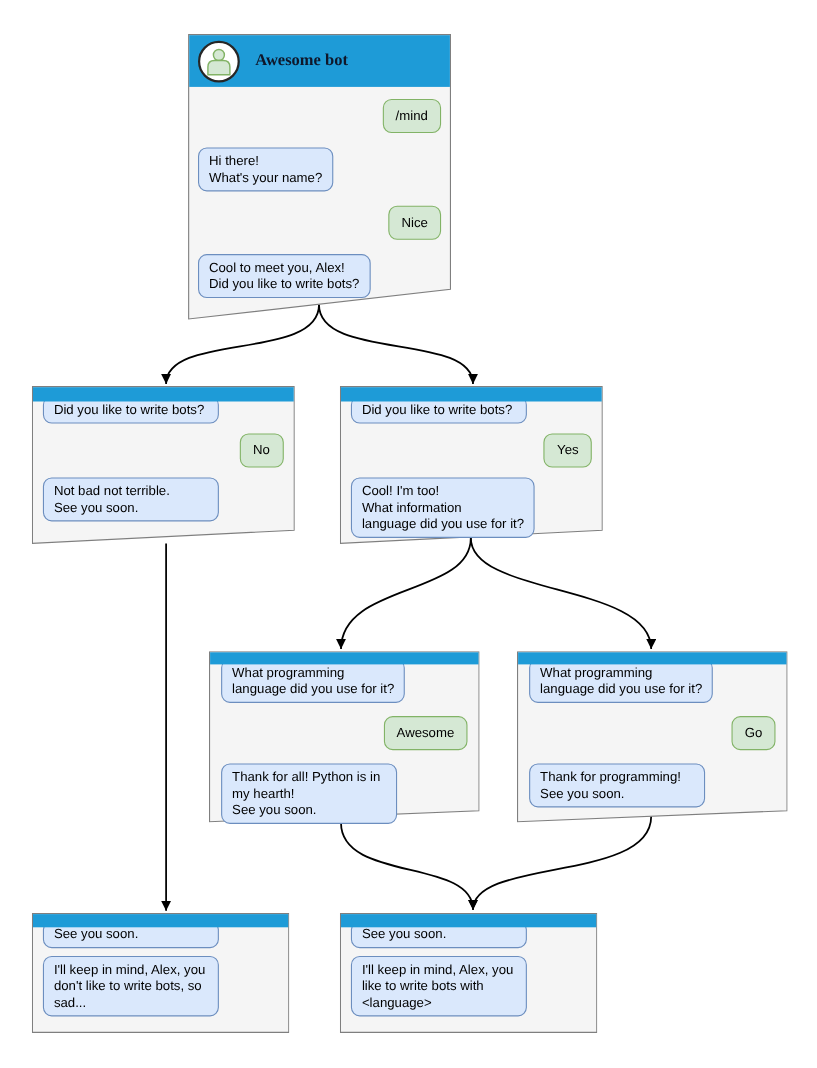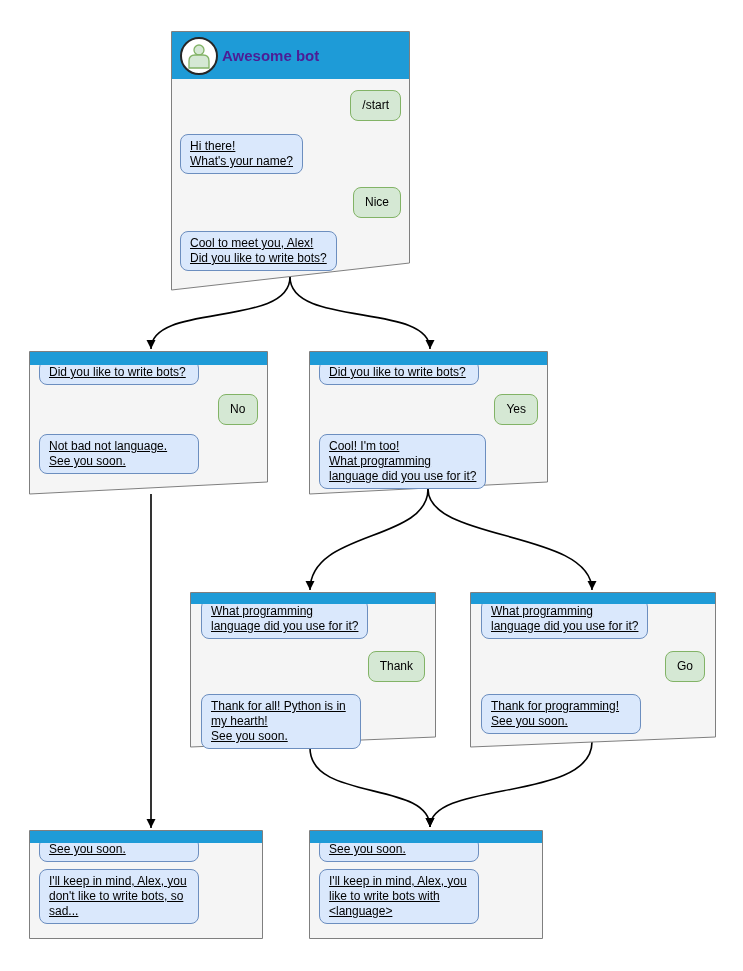--- a/index.html
+++ b/index.html
@@ -25,33 +25,32 @@
     position:absolute;left:1px;right:1px;top:1px;z-index:3;
     background:var(--header-blue);display:flex;align-items:center;
   }
   .header.big{height:47px;}
   .header.small{height:12px;}
   .avatar{
     width:38px;height:38px;border-radius:50%;background:#ffffff;
     border:2px solid #262626;margin-left:8px;display:flex;align-items:center;justify-content:center;
     box-sizing:border-box;flex:0 0 auto;
   }
-  .title{color:#4c1d95;font-size:15px;font-weight:bold;margin-left:4px;}
+  .title{color:#0f172a;font-size:15px;font-weight:bold;margin-left:14px;font-family:Liberation Serif, serif;}
   .body{
     position:absolute;left:0;right:0;z-index:2;
     display:flex;flex-direction:column;padding:0 9px;box-sizing:border-box;
   }
   .bubble{
     font-size:12px;line-height:15px;white-space:pre;
     border-radius:8px;padding:4px 9px;box-sizing:border-box;width:fit-content;
   }
   .bubble.bot{
     background:var(--bot-bubble-bg);border:1px solid var(--bot-bubble-border);
     align-self:flex-start;
-    text-decoration:underline;
   }
   .bubble.user{
     background:var(--user-bubble-bg);border:1px solid var(--user-bubble-border);
     align-self:flex-end;padding:7px 11px;min-width:40px;text-align:left;
   }
   .small-win .bubble.bot{min-width:160px;}
   .small-win .bubble.bot:first-child{margin-top:-4px;}
   
   .w0{left:171px;top:31px;width:239px;height:260px;}
   .w0 .body{top:59px;gap:13px;}
@@ -98,65 +97,65 @@
     <div class="header big">
       <span class="avatar">
         <svg width="30" height="30" viewBox="0 0 30 30">
           <circle cx="15" cy="9" r="5" fill="#d5e8d4" stroke="#82b366" stroke-width="1.3"></circle>
           <path d="M5,27 L5,20 Q5,14 11,14 L19,14 Q25,14 25,20 L25,27 Z" fill="#d5e8d4" stroke="#82b366" stroke-width="1.3"></path>
         </svg>
       </span>
       <span class="title">Awesome bot</span>
     </div>
     <div class="body">
-      <div class="bubble user">/start</div>
+      <div class="bubble user">/mind</div>
       <div class="bubble bot">Hi there!
 What's your name?</div>
       <div class="bubble user">Nice</div>
       <div class="bubble bot">Cool to meet you, Alex!
 Did you like to write bots?</div>
     </div>
   </div>
 
   <div class="window w1 small-win">
     <svg class="frame" width="239" height="144">
       <polygon points="0.5,0.5 238.5,0.5 238.5,131 0.5,143"></polygon>
     </svg>
     <div class="header small"></div>
     <div class="body">
       <div class="bubble bot">Did you like to write bots?</div>
       <div class="bubble user">No</div>
-      <div class="bubble bot">Not bad not language.
+      <div class="bubble bot">Not bad not terrible.
 See you soon.</div>
     </div>
   </div>
 
   <div class="window w2 small-win">
     <svg class="frame" width="239" height="144">
       <polygon points="0.5,0.5 238.5,0.5 238.5,131 0.5,143"></polygon>
     </svg>
     <div class="header small"></div>
     <div class="body">
       <div class="bubble bot">Did you like to write bots?</div>
       <div class="bubble user">Yes</div>
       <div class="bubble bot">Cool! I'm too!
-What programming
+What information
 language did you use for it?</div>
     </div>
   </div>
 
   <div class="window w3 small-win">
     <svg class="frame" width="246" height="156">
       <polygon points="0.5,0.5 245.5,0.5 245.5,145 0.5,155"></polygon>
     </svg>
     <div class="header small"></div>
     <div class="body">
       <div class="bubble bot">What programming
 language did you use for it?</div>
-      <div class="bubble user">Thank</div>
+      <div class="bubble user">Awesome</div>
       <div class="bubble bot">Thank for all! Python is in
 my hearth!
 See you soon.</div>
     </div>
   </div>
 
   <div class="window w4 small-win">
     <svg class="frame" width="246" height="156">
       <polygon points="0.5,0.5 245.5,0.5 245.5,145 0.5,155"></polygon>
     </svg>

